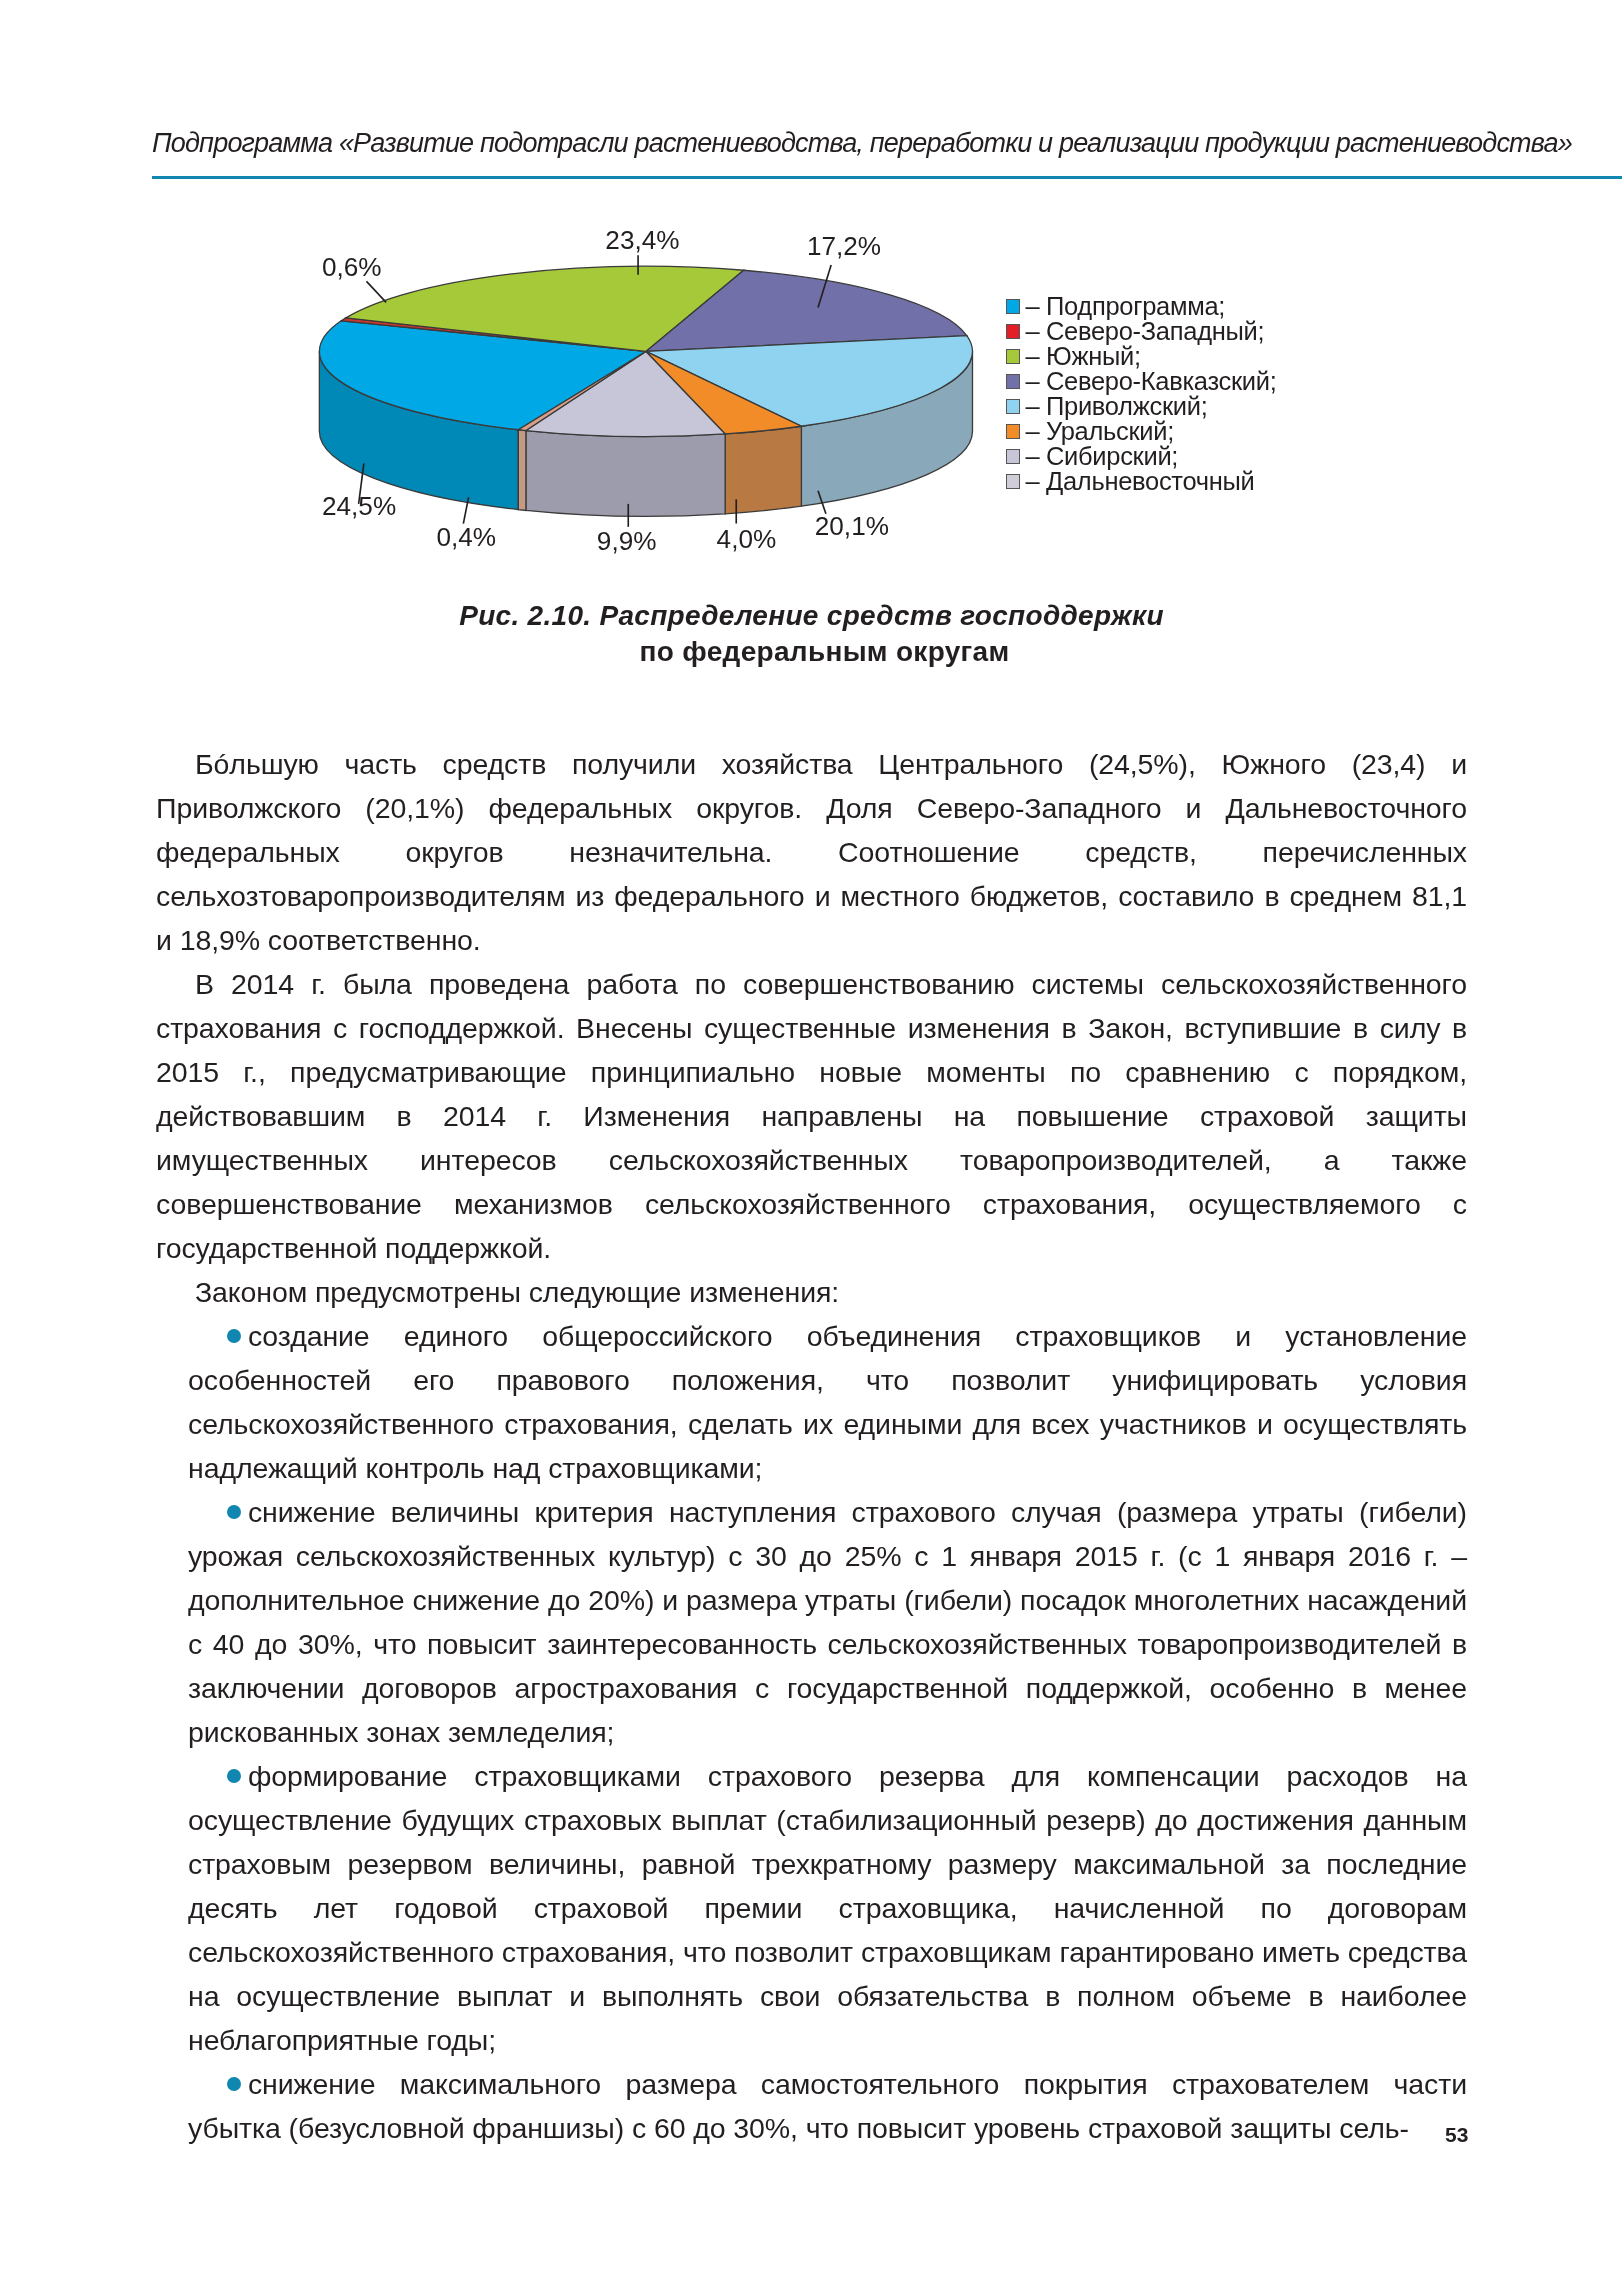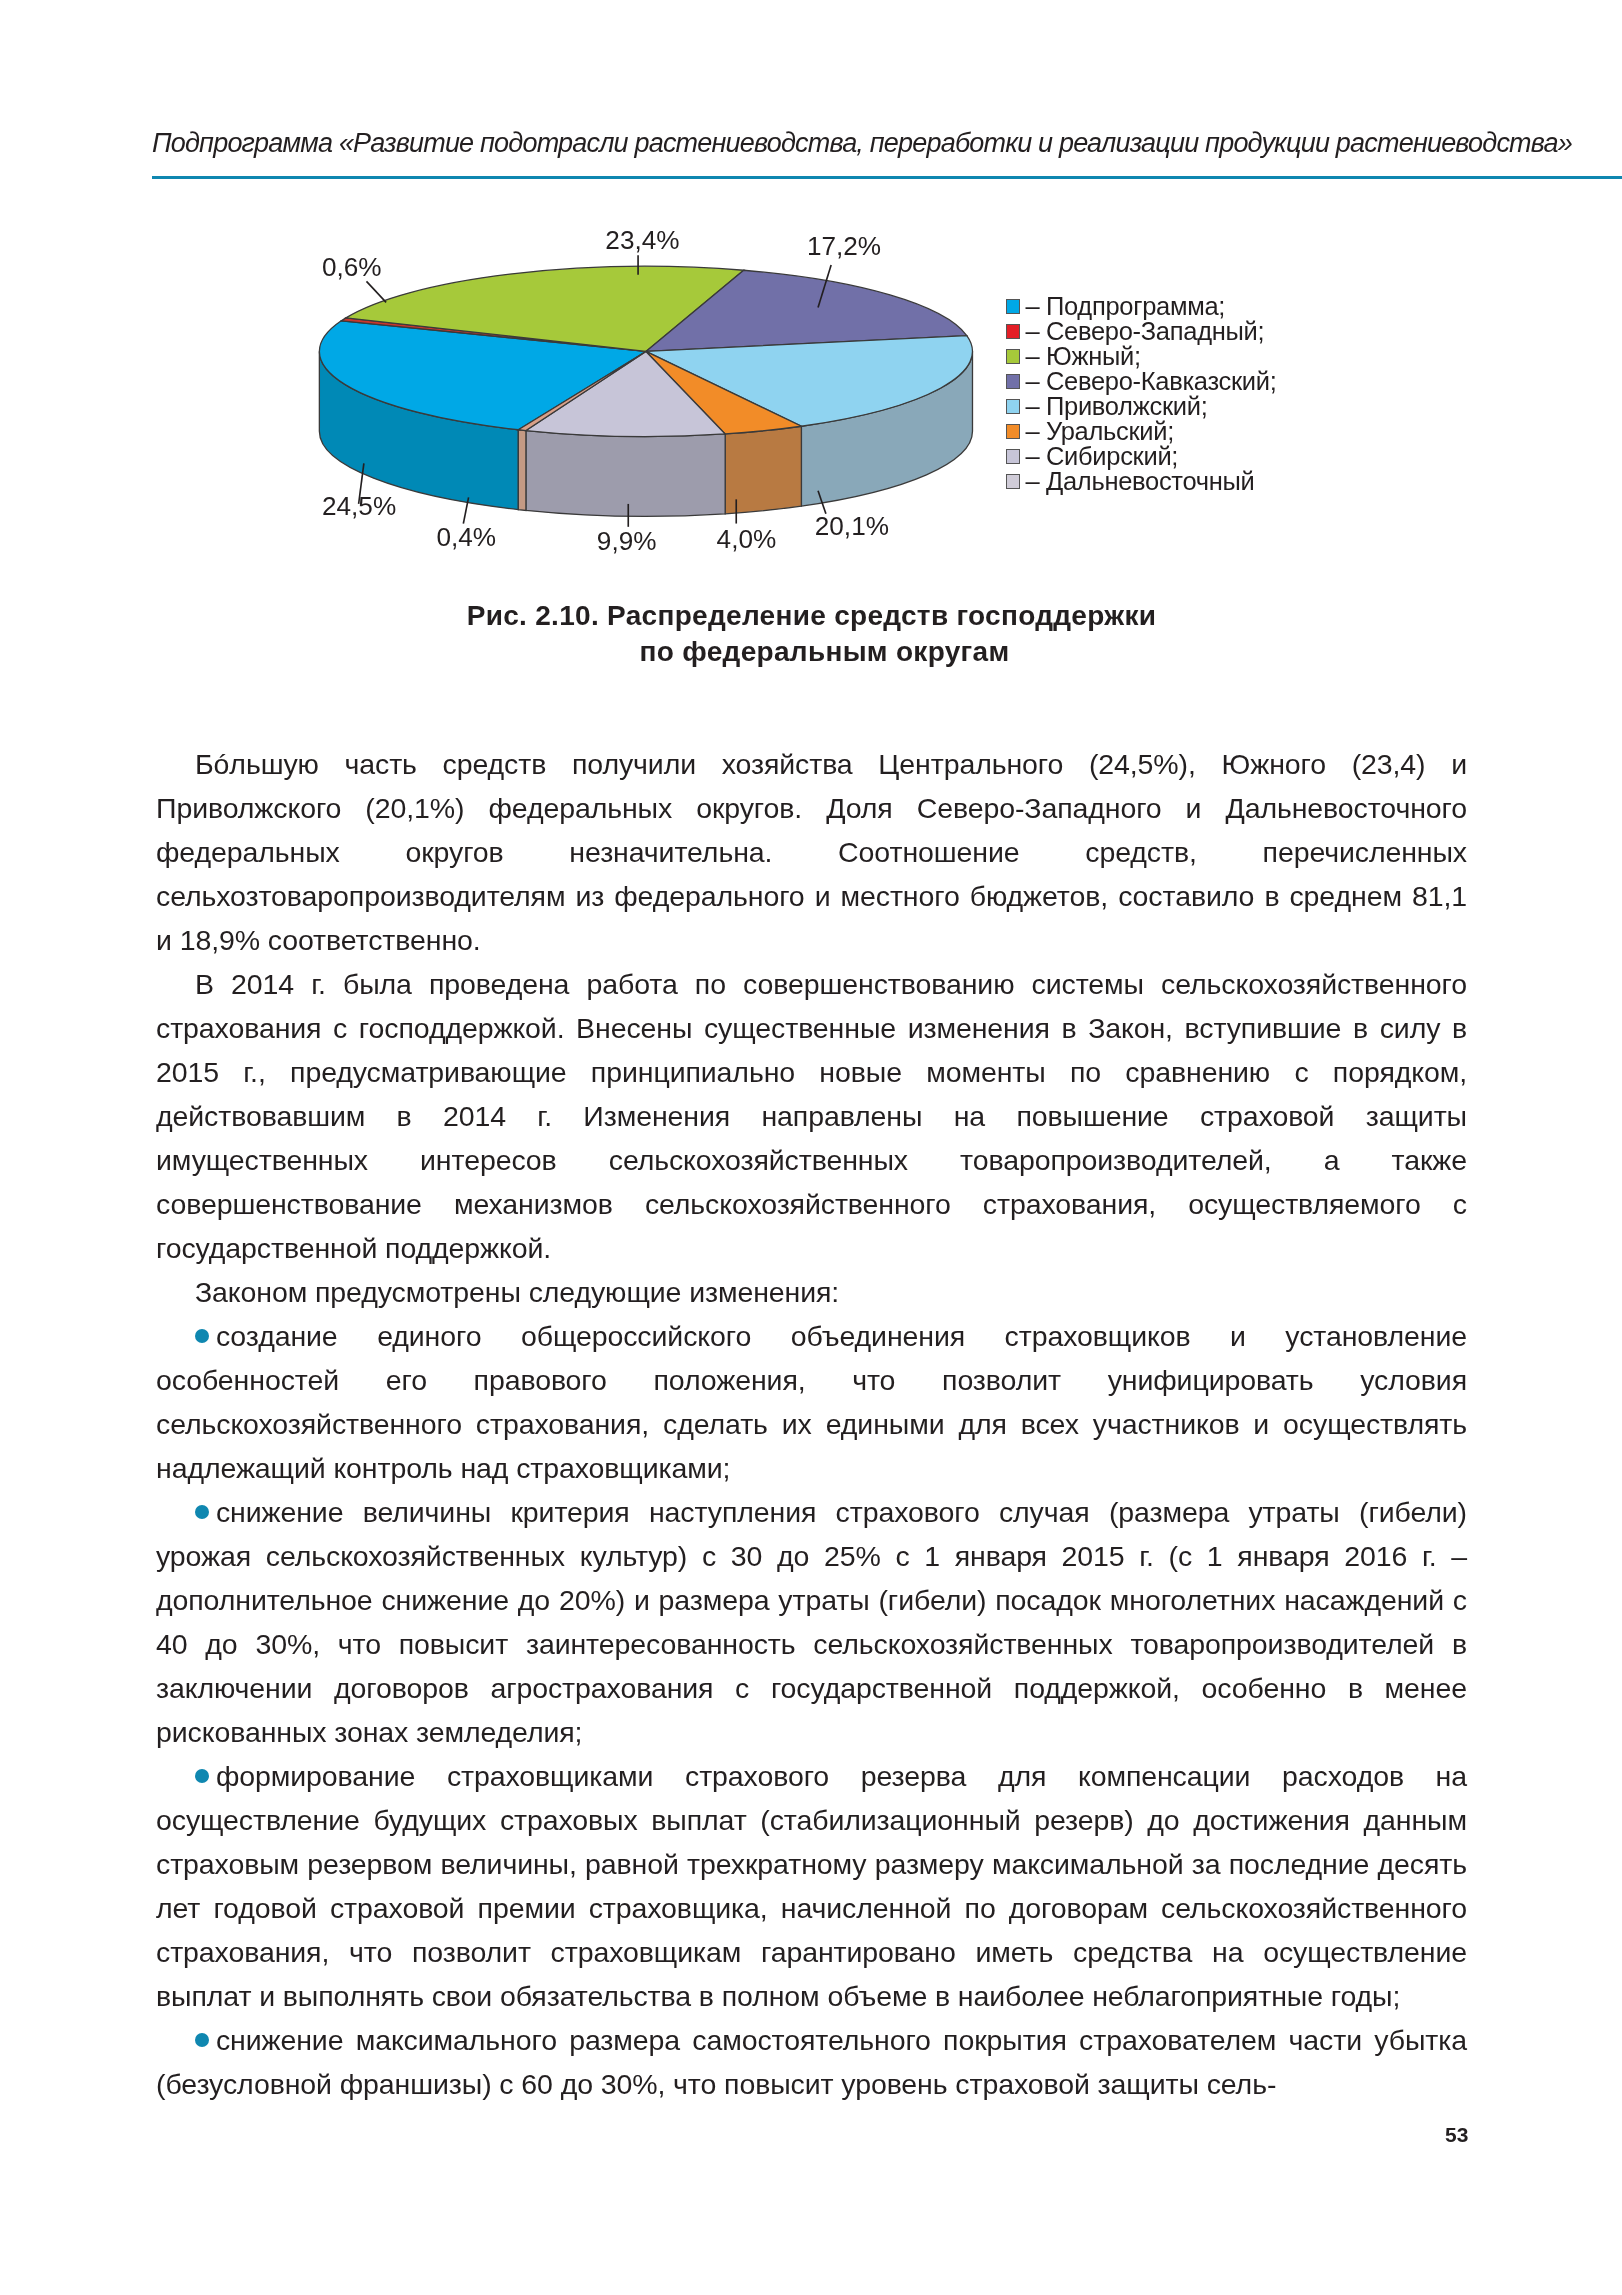--- a/index.html
+++ b/index.html
@@ -10,25 +10,25 @@
          letter-spacing: -0.8px; color: #231f20; white-space: nowrap; }
   .head-rule { position: absolute; left: 152px; top: 176px; width: 1471px; height: 3.3px; background: #0f87b0; }
   .chart-wrap { position: absolute; left: 0; top: 0; width: 1623px; height: 589px; }
   .chart-svg { position: absolute; left: 0; top: 0; }
   .legend { position: absolute; left: 1006px; top: 294px; }
   .legend-item { display: flex; align-items: center; height: 25px; font-size: 25.5px; letter-spacing: -0.3px; color: #231f20; }
   .legend-swatch { width: 14.4px; height: 14.4px; border: 1.3px solid #555; margin-right: 5.2px; box-sizing: border-box; }
   .legend-dash { margin-right: 6.5px; }
   .caption { position: absolute; left: 0; width: 1623px; text-align: center; font-weight: bold;
          font-size: 28px; letter-spacing: 0.3px; color: #231f20; }
-  .caption.l1 { top: 600px; } .caption.l2 { top: 636px; padding-left: 13px; }
+  .caption.l1 { top: 600px; font-style: italic; } .caption.l2 { top: 636px; padding-left: 13px; }
   .body-text { position: absolute; left: 156px; top: 742px; width: 1311px;
          font-size: 28.5px; line-height: 44px; text-align: justify; letter-spacing: -0.1px; color: #231f20; }
   .body-text p { margin: 0; text-indent: 39px; }
-  .body-text p.bullet { text-indent: 39px; }
+  .body-text p.bullet { text-indent: 39px; margin-left: 32px; }
   .bullet-dot { display: inline-block; width: 14.4px; height: 14.4px; border-radius: 50%; background: #0f87b0;
          margin-right: 6.5px; vertical-align: 2.6px; text-indent: 0; }
   .page-number { position: absolute; left: 1445px; top: 2123px; font-size: 21px; font-weight: bold; color: #231f20; }
 </style>
 </head>
 <body>
 
 <div class="running-head">Подпрограмма «Развитие подотрасли растениеводства, переработки и реализации продукции растениеводства»</div>
 <div class="head-rule"></div>
 

